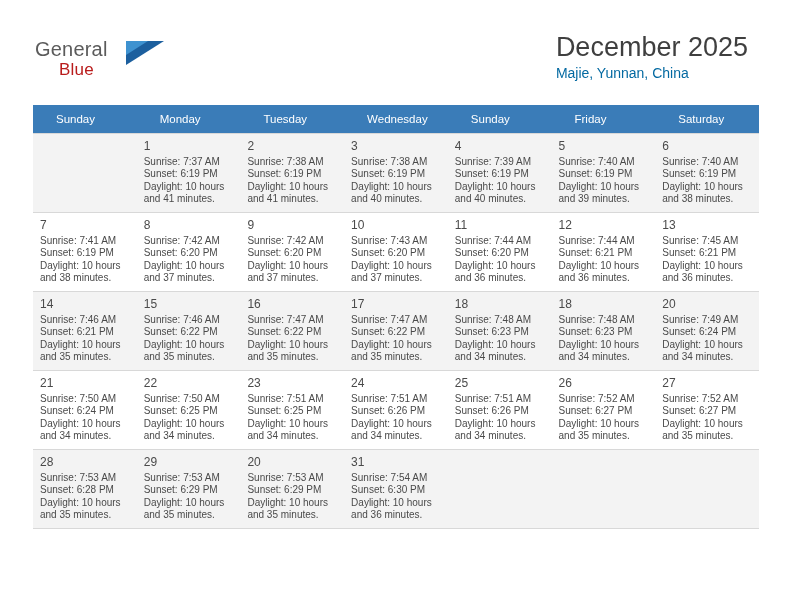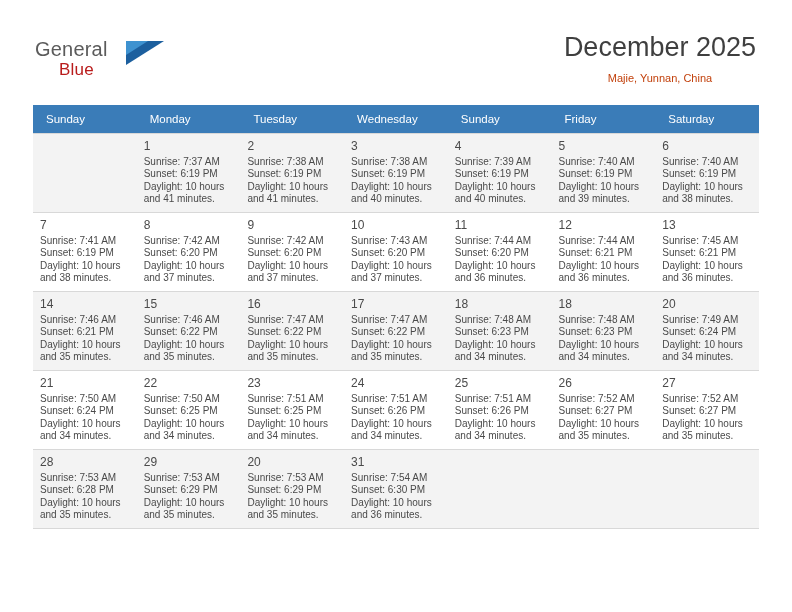--- a/index.html
+++ b/index.html
@@ -73,55 +73,54 @@
     left: 0;
     top: 0;
     width: 0;
     height: 0;
     border-left: 22px solid #3e92d0;
     border-bottom: 14px solid transparent;
   }
 
   .title-block {
     position: absolute;
-    right: 36px;
+    right: 44px;
     top: 30px;
-    text-align: center;
+    text-align: left;
   }
   .month-title {
     font-size: 27px;
     color: #3f3f3f;
     font-weight: normal;
     line-height: 34px;
     white-space: nowrap;
   }
   .location {
-    margin-top: 5px;
-    font-size: 11px;
-    color: #c2410c;
+    font-size: 14px;
+    color: #0369a1;
     line-height: 18px;
     white-space: nowrap;
   }
 
   
   .calendar {
     position: absolute;
     left: 33px;
     top: 105px;
     width: 726px;
     border-collapse: collapse;
     table-layout: fixed;
   }
   .calendar th {
     background: #3a7cb8;
     color: #ffffff;
     font-size: 11.5px;
     font-weight: normal;
     text-align: left;
-    padding: 5px 0 6px 13px;
+    padding: 5px 0 6px 23px;
     height: 17px;
     border: none;
   }
   .calendar td {
     vertical-align: top;
     border: 1px solid #d8d8d8;
     border-left: none;
     border-right: none;
     height: 78px;
     padding: 0;

